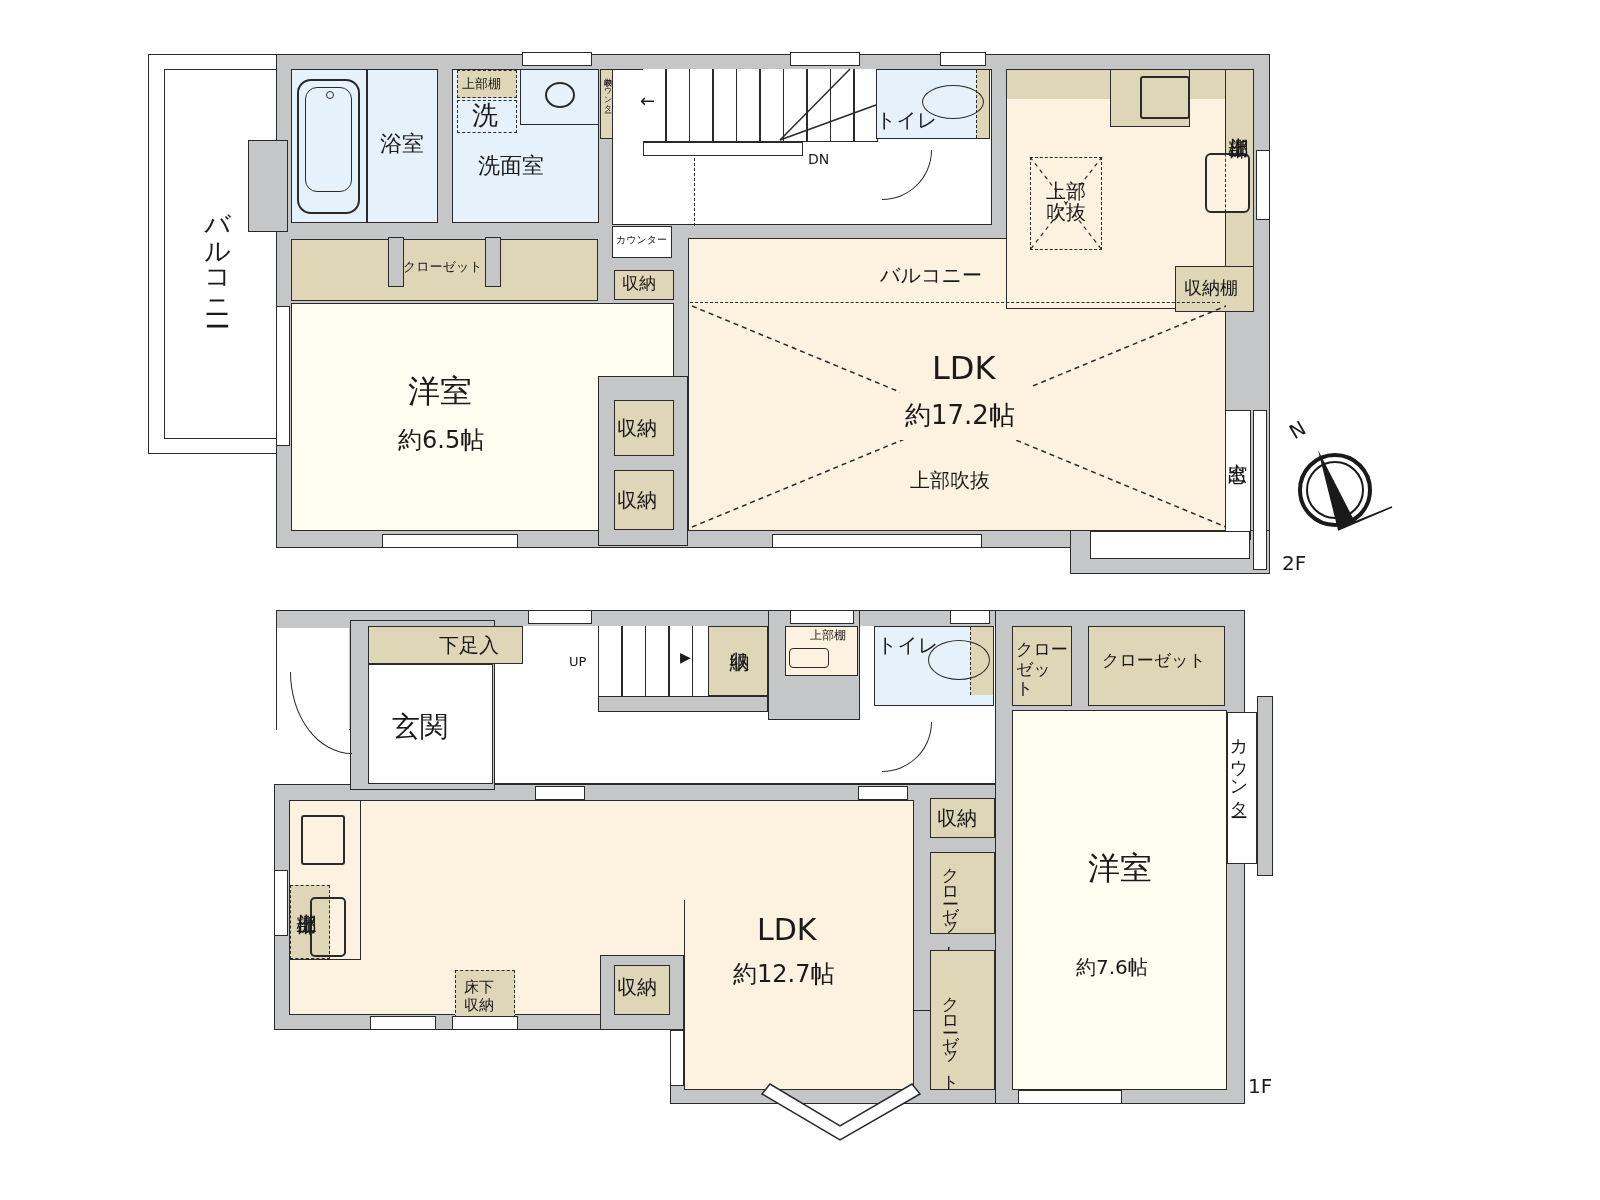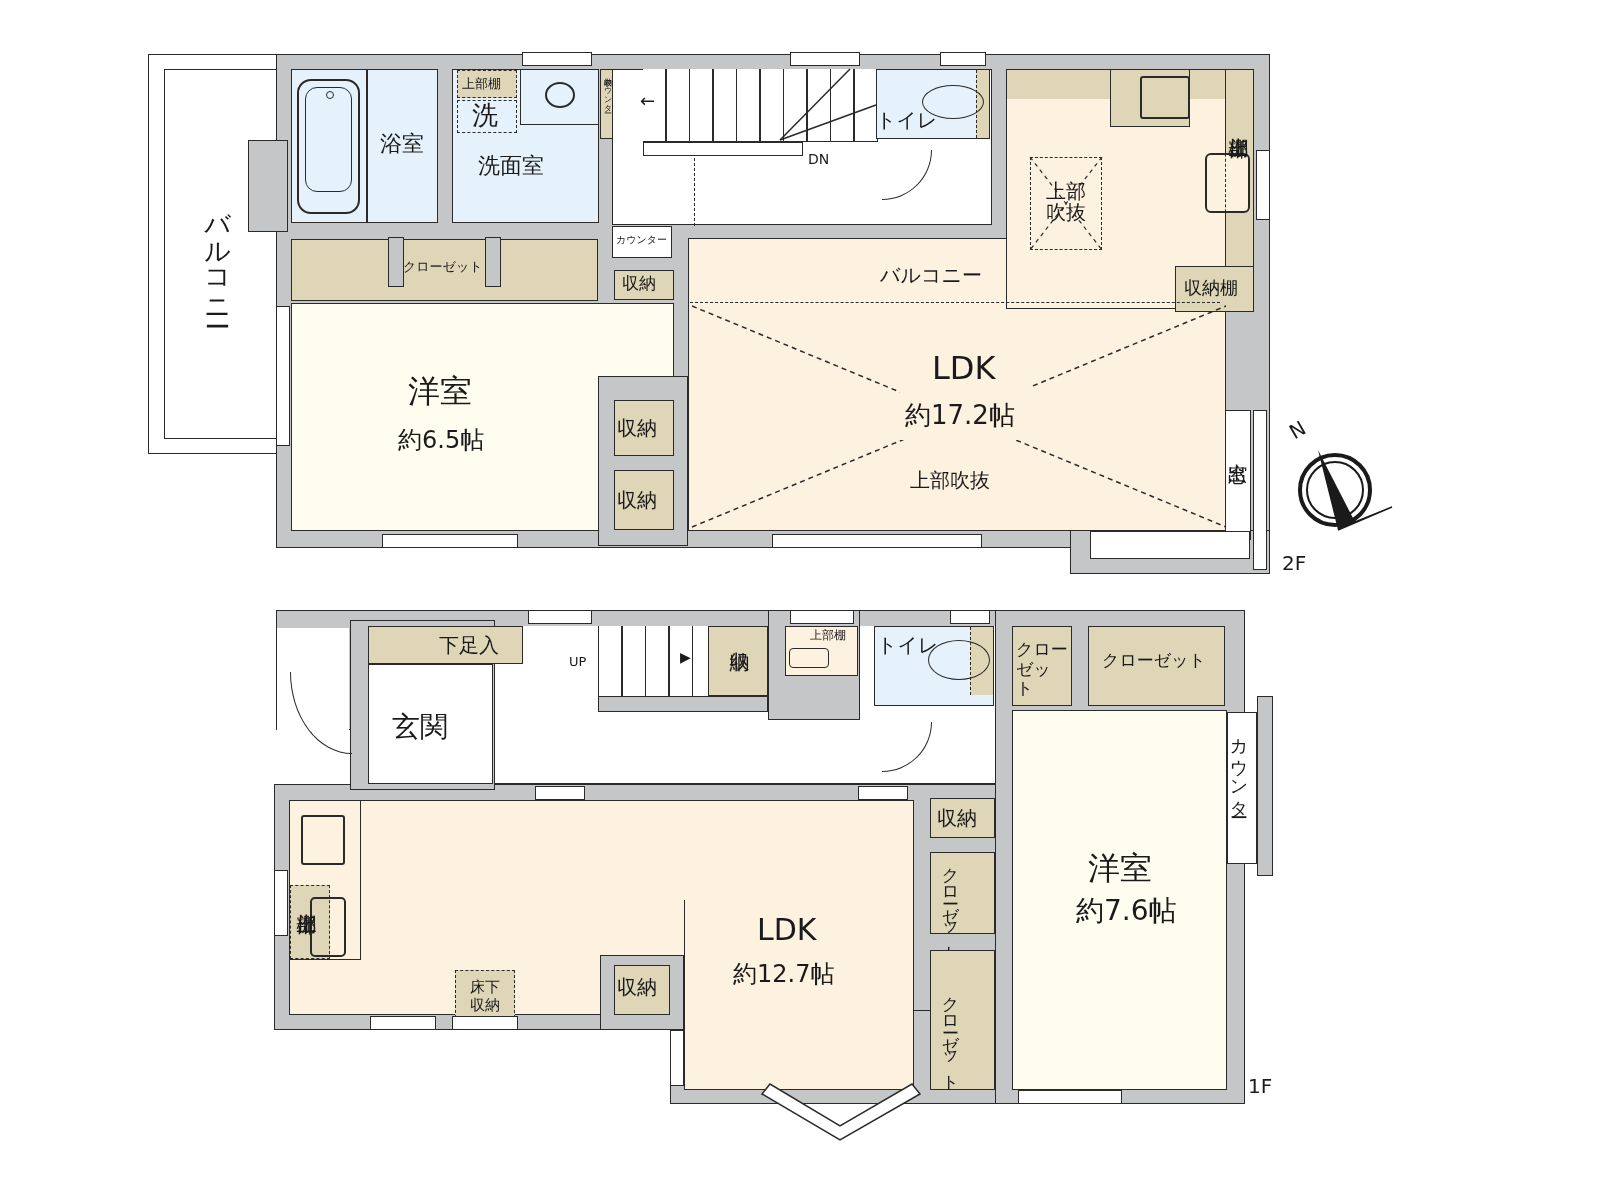--- a/index.html
+++ b/index.html
@@ -187,35 +187,35 @@
 
   <div class="abs room ldk" style="left:289px;top:800px;width:625px;height:215px;"></div>
   <div class="abs room ldk" style="left:684px;top:900px;width:230px;height:190px;border-top:none;"></div>
   <div class="abs" style="left:686px;top:990px;width:226px;height:30px;background:#fdf1e0;"></div>
   <div class="abs room ldk" style="left:289px;top:800px;width:72px;height:160px;"></div>
   <div class="abs" style="left:301px;top:815px;width:44px;height:50px;border:2px solid #2a2a2a;border-radius:3px;background:#fdf1e0;"></div>
   <div class="abs storage dashed" style="left:290px;top:885px;width:40px;height:74px;"></div>
   <div class="abs" style="left:310px;top:897px;width:36px;height:60px;border:2px solid #2a2a2a;border-radius:5px;"></div>
   <div class="lbl vert" style="left:297px;top:898px;font-size:20px;">上部棚</div>
   <div class="abs storage dashed" style="left:455px;top:970px;width:60px;height:58px;"></div>
-  <div class="lbl" style="left:464px;top:978px;font-size:15px;width:42px;white-space:normal;line-height:1.2;text-align:center;">床下収納</div>
+  <div class="lbl" style="left:464px;top:978px;font-size:15px;width:42px;white-space:normal;line-height:1.2;text-align:left;">床下収納</div>
   <div class="abs wall" style="left:600px;top:955px;width:84px;height:75px;"></div>
   <div class="abs storage room" style="left:614px;top:965px;width:56px;height:50px;"></div>
   <div class="lbl" style="left:617px;top:977px;font-size:20px;">収納</div>
   <div class="lbl" style="left:757px;top:915px;font-size:30px;">LDK</div>
   <div class="lbl" style="left:733px;top:962px;font-size:24px;">約12.7帖</div>
 
   <div class="abs storage room" style="left:930px;top:852px;width:65px;height:82px;"></div>
   <div class="lbl vert" style="left:942px;top:856px;font-size:17px;height:76px;">クローゼット</div>
   <div class="abs storage room" style="left:930px;top:950px;width:65px;height:140px;"></div>
   <div class="lbl vert" style="left:942px;top:985px;font-size:17px;height:76px;">クローゼット</div>
 
   <div class="abs room western" style="left:1012px;top:710px;width:215px;height:380px;"></div>
   <div class="lbl" style="left:1088px;top:852px;font-size:32px;">洋室</div>
-  <div class="lbl" style="left:1076px;top:897px;font-size:28px;">約7.6帖</div>
+  <div class="lbl" style="left:1076px;top:957px;font-size:20px;">約7.6帖</div>
 
   <div class="abs hall room" style="left:1227px;top:712px;width:30px;height:152px;"></div>
   <div class="lbl vert" style="left:1230px;top:726px;font-size:18px;">カウンター</div>
   <div class="abs wall" style="left:1257px;top:696px;width:16px;height:180px;"></div>
 
   <svg class="overlay" width="1600" height="1200">
     <polygon points="762,1094 840,1140 920,1094 912,1084 840,1126 770,1084" fill="#fff" stroke="#2a2a2a" stroke-width="1.5"></polygon>
   </svg>
 
   <div class="abs win" style="left:528px;top:610px;width:64px;height:14px;"></div>

